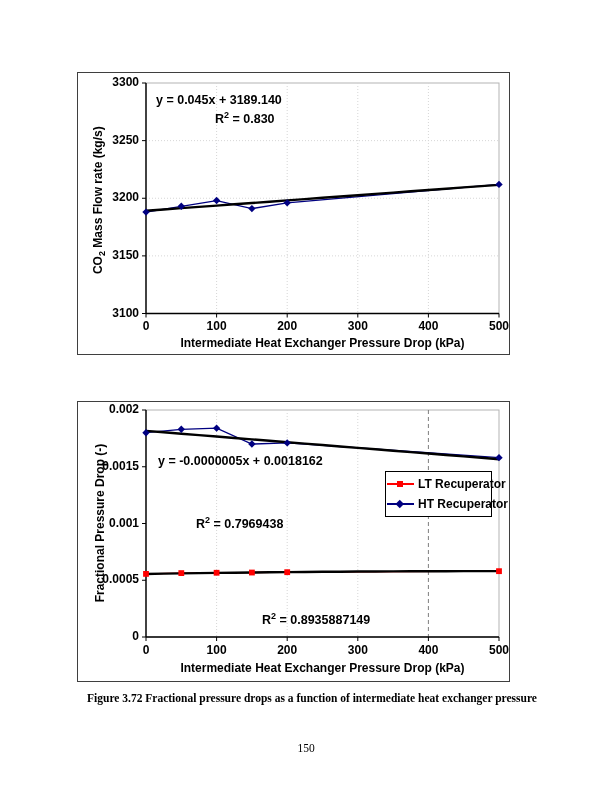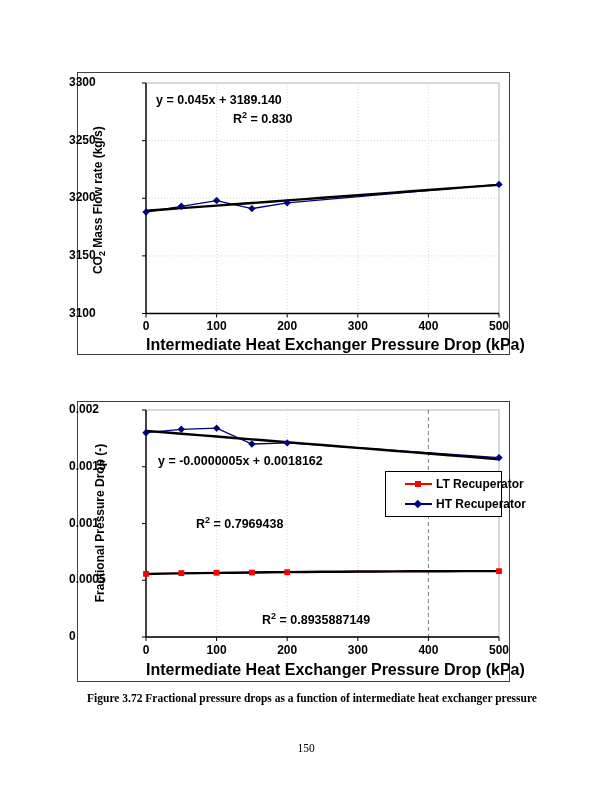--- a/index.html
+++ b/index.html
@@ -7,39 +7,39 @@
         font-family:"Liberation Sans",sans-serif;color:#000;}
   .chart-frame{position:absolute;border:1.6px solid #3f3f3f;background:#fff;box-sizing:border-box;}
   .frame1{left:77px;top:72px;width:433px;height:283px;}
   .frame2{left:77px;top:401px;width:433px;height:281px;}
   .chart-svg{position:absolute;}
   #svg-chart1{left:77px;top:72px;}
   #svg-chart2{left:77px;top:401px;}
   .eq{position:absolute;font-weight:bold;font-size:12.5px;white-space:nowrap;line-height:14px;}
   .eq sup{font-size:9px;}
   .eq1-l1{left:156px;top:93px;}
-  .eq1-l2{left:189px;top:108px;padding-left:44px;}
+  .eq1-l2{left:171px;top:108px;padding-left:44px;}
   .eq2ht-l1{left:158px;top:454px;}
   .eq2ht-l2{left:196px;top:469px;margin-top:44px;}
   .eq2lt-l1{left:226px;top:593px;}
   .eq2lt-l2{left:262px;top:609px;}
   .ytitle{position:absolute;font-weight:bold;font-size:12px;text-align:center;white-space:nowrap;
           transform:rotate(-90deg);line-height:14px;}
   .ytitle sub{font-size:9px;}
   .ytitle1{left:-16px;top:191px;width:232px;}
   .ytitle2{left:-14px;top:516px;width:228px;}
-  .xtitle{position:absolute;left:146px;width:353px;text-align:center;font-weight:bold;font-size:16px;white-space:nowrap;}
+  .xtitle{position:absolute;left:146px;width:353px;text-align:center;font-weight:bold;font-size:12px;white-space:nowrap;}
   .xtitle1{top:336px;}
   .xtitle2{top:661px;}
   .tick-label{position:absolute;font-size:12px;font-weight:bold;line-height:13px;}
   .tick-x{text-align:center;}
-  .tick-y{text-align:left;}
-  .legend{position:absolute;left:385px;top:471px;width:117px;height:46px;border:1.4px solid #000;
+  .tick-y{text-align:right;}
+  .legend{position:absolute;left:385px;top:471px;width:107px;height:46px;border:1.4px solid #000;
           background:#fff;box-sizing:border-box;display:flex;flex-direction:column;
-          justify-content:space-evenly;padding-left:19px;}
+          justify-content:space-evenly;padding-left:1px;}
   .legend-row{display:flex;align-items:center;gap:4px;}
   .sample{position:relative;width:27px;height:10px;flex:0 0 27px;}
   .sline{position:absolute;left:0;right:0;top:4px;height:2px;}
   .smarker{position:absolute;top:2px;left:10px;width:6px;height:6px;}
   .smarker.diamond{width:5.5px;height:5.5px;top:2.2px;transform:rotate(45deg);}
   .llabel{font-size:12px;font-weight:bold;white-space:nowrap;}
   .caption{position:absolute;left:72px;width:480px;margin:0;text-align:center;
            font-family:"Liberation Serif",serif;font-weight:bold;font-size:11.5px;line-height:13.5px;}
   .caption sub{font-size:8.5px;}
   .cap-line{display:block;}

